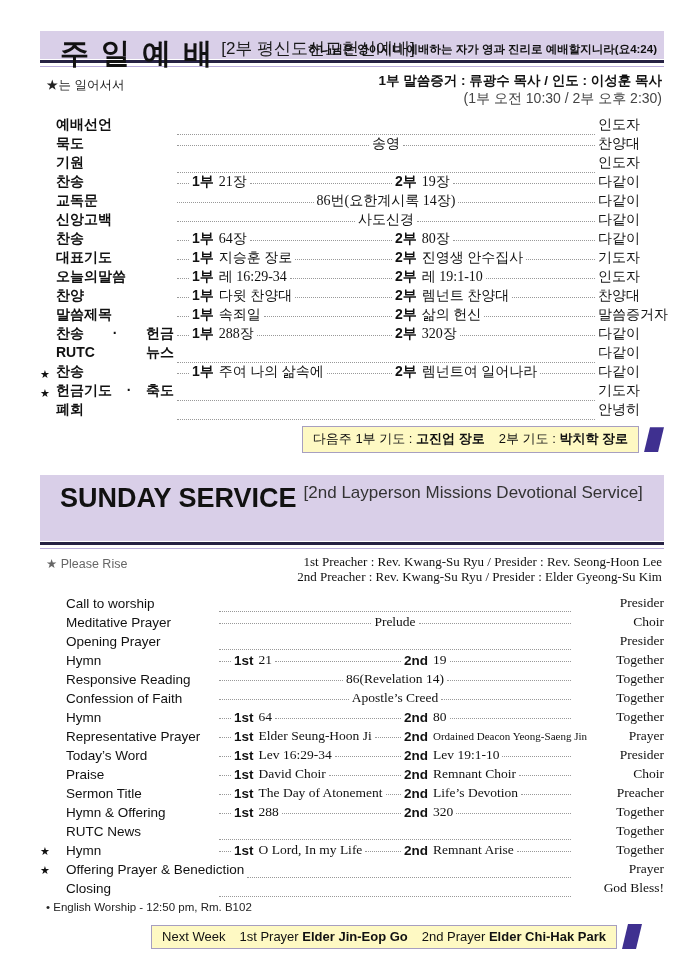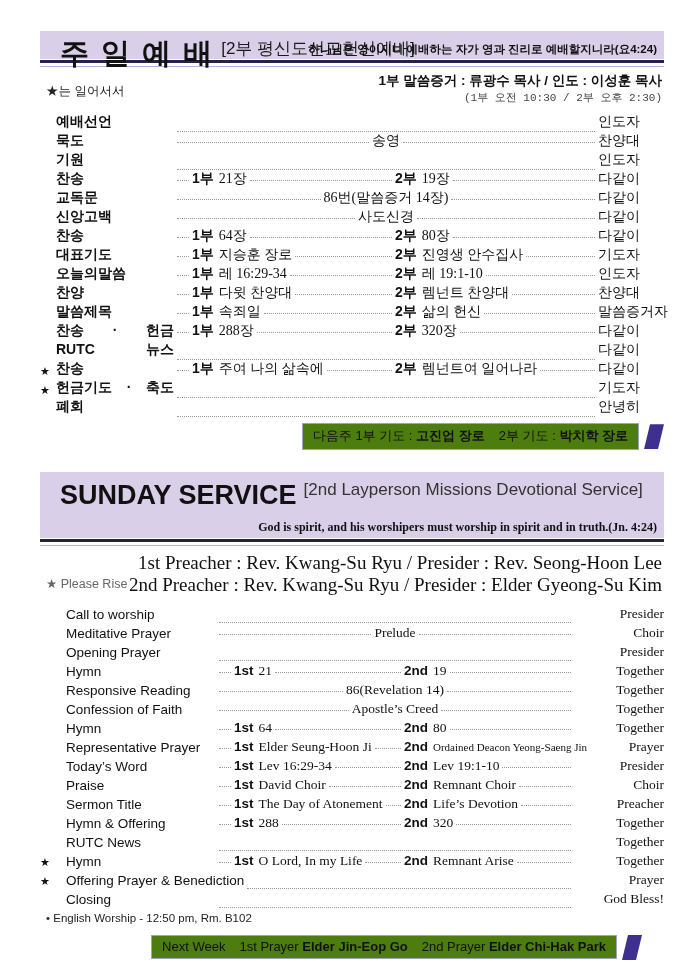--- a/index.html
+++ b/index.html
@@ -17,23 +17,23 @@
   .bracket{font-size:17px;margin-left:7px;vertical-align:9px;color:#1a1a1a;}
   .bracket.en{color:#333;}
   .verse{position:absolute;right:7px;bottom:2px;font-size:11.5px;font-weight:bold;margin-top:28px;}
   .verse.en{font-family:"Liberation Serif",serif;font-size:12px;bottom:3px;}
   .rule-dark{height:3px;background:#262243;margin-top:1px;}
   .rule-light{height:1px;background:#b9addb;margin-top:3px;}
 
   
   .credits{position:relative;text-align:right;padding:6px 2px 3px 0;}
   .credits .c{font-weight:bold;font-size:13.5px;line-height:1.2;}
-  .credits.en .c{font-family:"Liberation Serif",serif;font-weight:normal;font-size:19px;line-height:1.15;}
-  .times{font-size:11px;color:#444;margin-top:1px;font-family:Liberation Mono, monospace;}
-  .rise{position:absolute;left:6px;bottom:8px;font-size:12.5px;color:#222;margin-top:23px;}
+  .credits.en .c{font-family:"Liberation Serif",serif;font-weight:normal;font-size:13px;line-height:1.15;}
+  .times{font-size:14px;color:#444;margin-top:1px;}
+  .rise{position:absolute;left:6px;bottom:17px;font-size:12.5px;color:#222;margin-top:23px;}
   .rise.en{color:#666;}
 
   
   .rows{margin-top:4px;}
   .row{display:flex;align-items:flex-end;height:19px;font-size:14px;}
   .row.en{font-size:13.5px;}
   .star{width:16px;font-size:11px;flex:none;}
   .row.en .star{width:26px;}
   .label{width:118px;flex:none;font-weight:bold;white-space:nowrap;text-align:justify;text-align-last:justify;}
   .row.en .label{width:auto;min-width:150px;font-weight:normal;text-align:left;text-align-last:auto;}
@@ -44,21 +44,21 @@
   .half{flex:1;display:flex;align-items:center;min-width:0;}
   .marker{font-weight:bold;margin-right:5px;white-space:nowrap;}
   .val,.center-val{font-family:"Liberation Serif",serif;white-space:nowrap;}
   .val.small{font-size:11px;}
   .right{width:66px;flex:none;font-family:"Liberation Serif",serif;white-space:nowrap;text-align:justify;text-align-last:justify;}
   .row.en .right{width:90px;text-align:right;text-align-last:right;}
 
   
   .nextweek{display:flex;justify-content:flex-end;align-items:center;margin-top:7px;}
   .nextweek.footer{margin-top:11px;margin-right:22px;}
-  .nw-box{background:#4d7c0f;border:1px solid #a79fc0;padding:3px 10px 4px;font-size:13px;white-space:nowrap;}
+  .nw-box{background:#fef9c3;border:1px solid #a79fc0;padding:3px 10px 4px;font-size:13px;white-space:nowrap;}
   .nw-box b{font-weight:bold;}
   .nw-gap{display:inline-block;width:14px;}
   .flag{width:20px;height:25px;margin-left:5px;flex:none;background:#3f3090;
         clip-path:polygon(30% 0,100% 0,70% 100%,0 100%);}
 
   .section-en{margin-top:22px;}
   .enote{font-size:11.5px;margin-top:5px;padding-left:6px;color:#222;}
 </style>
 </head>
 <body>
@@ -122,21 +122,21 @@
               <span class="lead fill"></span>
             </span>
           </span>
           <span class="right">다같이</span>
         </div>
         <div class="row">
           <span class="star"></span>
           <span class="label">교독문</span>
           <span class="mid">
             <span class="lead fill"></span>
-            <span class="center-val">86번(말씀증거 14장)</span>
+            <span class="center-val">86번(요한계시록 14장)</span>
             <span class="lead fill"></span>
           </span>
           <span class="right">다같이</span>
         </div>
         <div class="row">
           <span class="star"></span>
           <span class="label">신앙고백</span>
           <span class="mid">
             <span class="lead fill"></span>
             <span class="center-val">사도신경</span>
@@ -300,21 +300,20 @@
       <div class="nw-box">
         <span>다음주 1부 기도 : </span><b>고진업 장로</b><span class="nw-gap"></span><span>2부 기도 : </span><b>박치학 장로</b>
       </div>
       <span class="flag"></span>
     </div>
   </section>
 
   <section class="section-en">
     <header class="bar en">
       <span class="title-en">SUNDAY SERVICE</span><span class="bracket en">[2nd Layperson Missions Devotional Service]</span>
-      <div class="verse en">God is spirit, and his worshipers must worship in spirit and in truth.(Jn. 4:24)</div>
     </header>
     <div class="rule-dark"></div>
     <div class="rule-light"></div>
 
     <div class="credits en">
       <div class="c">1st Preacher : Rev. Kwang-Su Ryu / Presider : Rev. Seong-Hoon Lee</div>
       <div class="c">2nd Preacher : Rev. Kwang-Su Ryu / Presider : Elder Gyeong-Su Kim</div>
       <div class="rise en">★ Please Rise</div>
     </div>
 

